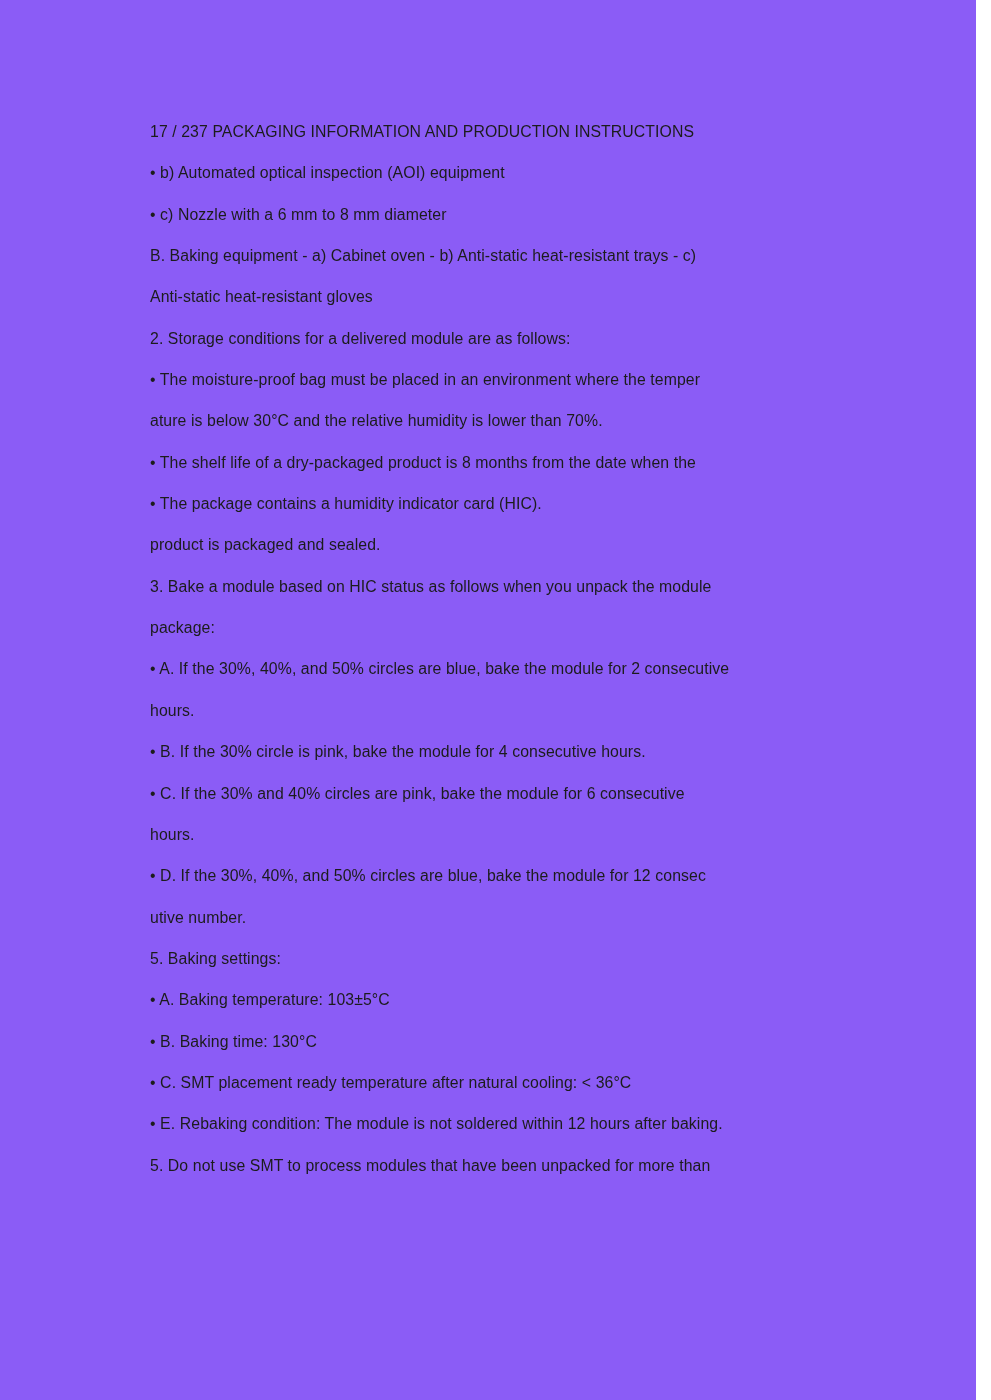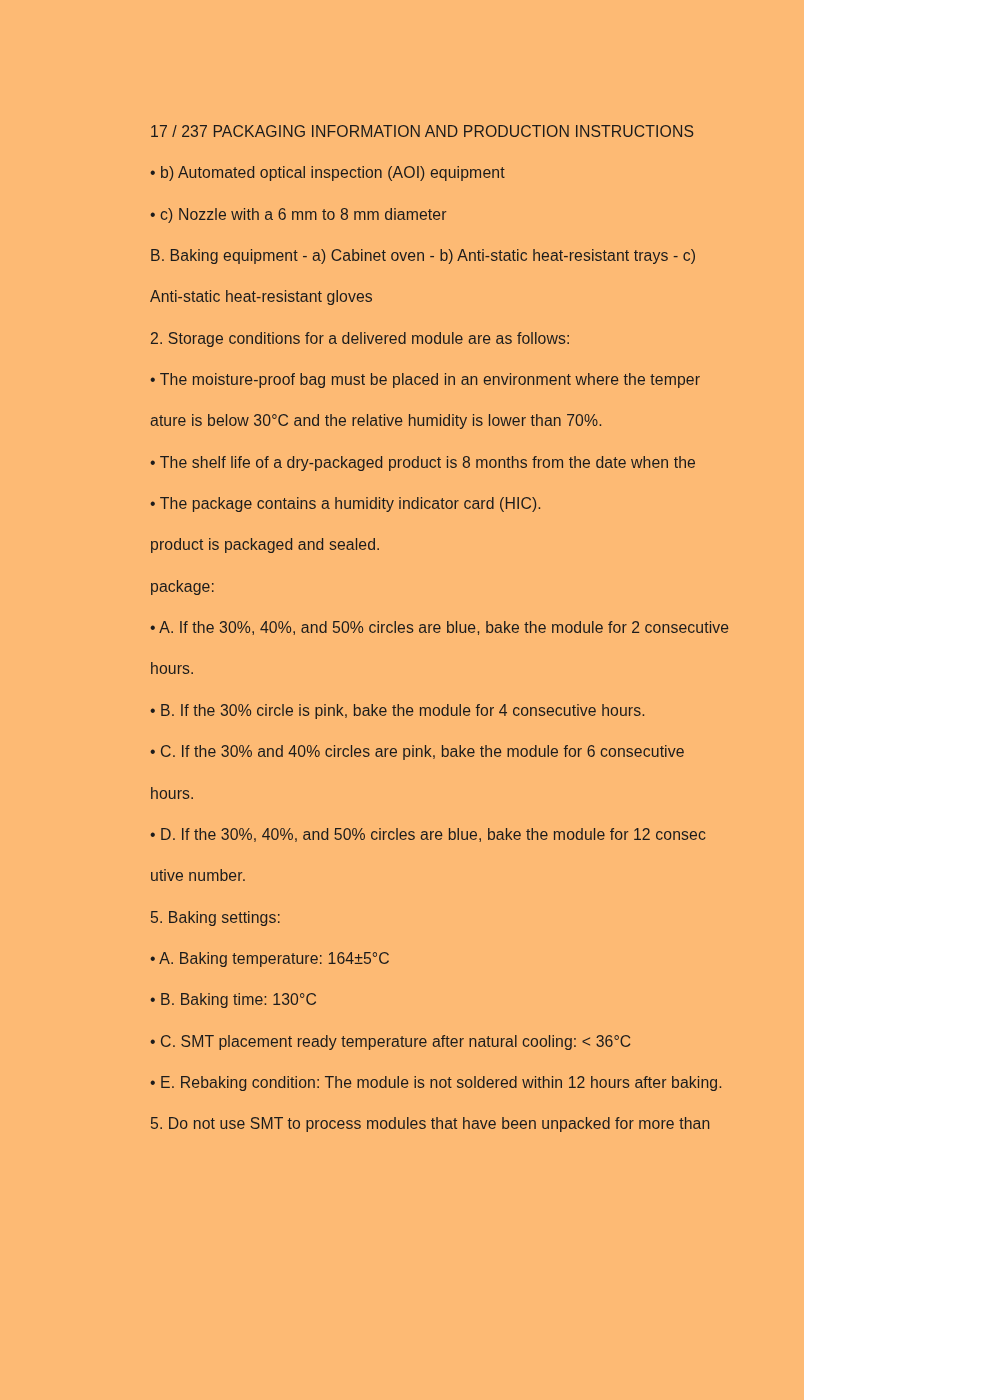--- a/index.html
+++ b/index.html
@@ -2,23 +2,23 @@
 <html><head>
 <meta charset="utf-8">
 <style>
   html, body {
     margin: 0;
     padding: 0;
     background: #ffffff;
   }
   .page {
     position: relative;
-    width: 804px;
+    width: 976px;
     height: 1400px;
-    background: #fdba74;
+    background: #8b5cf6;
     overflow: hidden;
     font-family: "Liberation Sans", sans-serif;
   }
   .content {
     position: absolute;
     left: 150px;
     top: 111px;
     width: 620px;
   }
   .line {
@@ -39,28 +39,29 @@
     <p class="line">• b) Automated optical inspection (AOI) equipment</p>
     <p class="line">• c) Nozzle with a 6 mm to 8 mm diameter</p>
     <p class="line">B. Baking equipment - a) Cabinet oven - b) Anti-static heat-resistant trays - c)</p>
     <p class="line">Anti-static heat-resistant gloves</p>
     <p class="line">2. Storage conditions for a delivered module are as follows:</p>
     <p class="line">• The moisture-proof bag must be placed in an environment where the temper</p>
     <p class="line">ature is below 30°C and the relative humidity is lower than 70%.</p>
     <p class="line">• The shelf life of a dry-packaged product is 8 months from the date when the</p>
     <p class="line">• The package contains a humidity indicator card (HIC).</p>
     <p class="line">product is packaged and sealed.</p>
+    <p class="line">3. Bake a module based on HIC status as follows when you unpack the module</p>
     <p class="line">package:</p>
     <p class="line">• A. If the 30%, 40%, and 50% circles are blue, bake the module for 2 consecutive</p>
     <p class="line">hours.</p>
     <p class="line">• B. If the 30% circle is pink, bake the module for 4 consecutive hours.</p>
     <p class="line">• C. If the 30% and 40% circles are pink, bake the module for 6 consecutive</p>
     <p class="line">hours.</p>
     <p class="line">• D. If the 30%, 40%, and 50% circles are blue, bake the module for 12 consec</p>
     <p class="line">utive number.</p>
     <p class="line">5. Baking settings:</p>
-    <p class="line">• A. Baking temperature: 164±5°C</p>
+    <p class="line">• A. Baking temperature: 103±5°C</p>
     <p class="line">• B. Baking time: 130°C</p>
     <p class="line">• C. SMT placement ready temperature after natural cooling: &lt; 36°C</p>
     <p class="line">• E. Rebaking condition: The module is not soldered within 12 hours after baking.</p>
     <p class="line">5. Do not use SMT to process modules that have been unpacked for more than</p>
   </div>
 </div>
 
 </body></html>

